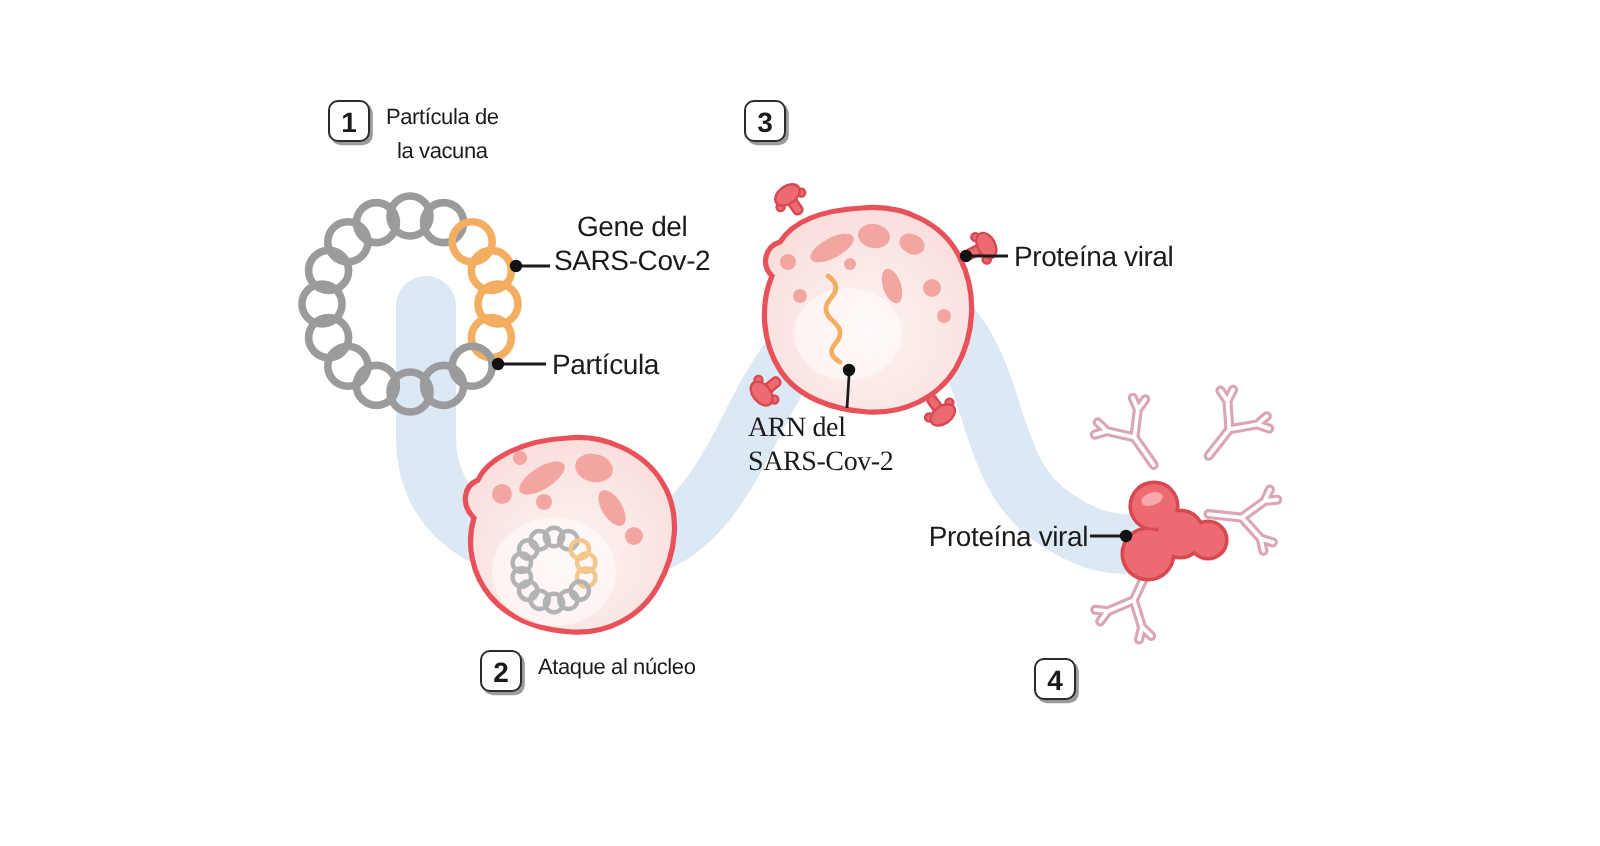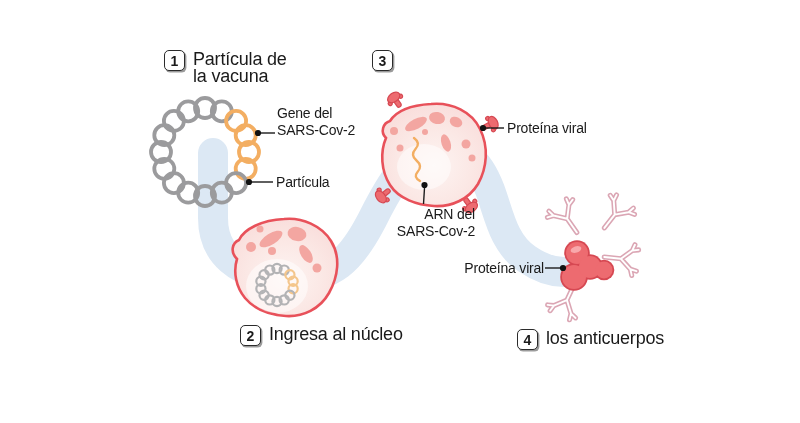--- a/index.html
+++ b/index.html
@@ -42,23 +42,23 @@
   .leader-dot{fill:#121212;}
 
   
   .step{position:absolute;display:flex;gap:8px;align-items:flex-start;}
   .badge{
     width:19px;height:19px;flex:0 0 auto;background:#fff;border:1.7px solid #2b2b2b;
     border-radius:5px;box-shadow:1.4px 1.6px 0 #9b9b9b;
     display:flex;align-items:center;justify-content:center;
     font-weight:bold;font-size:14px;line-height:1;
   }
-  .step-title{font-size:18px;line-height:17px;letter-spacing:-0.2px;padding-top:1px;}
-  .lbl{position:absolute;font-size:14px;line-height:17px;letter-spacing:-0.2px;white-space:nowrap;}
-  .lbl.center{text-align:right;white-space:normal;}
+  .step-title{font-size:11px;line-height:17px;letter-spacing:-0.2px;padding-top:1px;text-align:center;}
+  .lbl{position:absolute;font-size:14px;line-height:17px;letter-spacing:-0.2px;white-space:nowrap;text-align:center;}
+  .lbl.center{text-align:left;white-space:normal;font-family:Liberation Serif, serif;}
   .lbl.right{text-align:right;}
 </style>
 </head>
 <body>
 
 <div id="stage">
 
   <svg id="diagram" width="800" height="423" viewBox="0 0 800 423">
     <defs>
       <radialGradient id="cellGrad" cx="0.5" cy="0.6" r="0.65">
@@ -222,30 +222,29 @@
     <div class="badge">
         <span>3</span>
       </div>
   </div>
 
   <div class="step" style="left:240px;top:325px">
     <div class="badge">
         <span>2</span>
       </div>
     <div class="step-title">
-      <div>Ingresa al núcleo</div>
+      <div>Ataque al núcleo</div>
     </div>
   </div>
 
   <div class="step" style="left:517px;top:329px">
     <div class="badge">
         <span>4</span>
       </div>
     <div class="step-title">
-      <div>los anticuerpos</div>
     </div>
   </div>
 
   <div class="lbl" style="left:277px;top:105px">
     <div>Gene del</div>
     <div>SARS-Cov-2</div>
   </div>
 
   <div class="lbl" style="left:276px;top:174px">Partícula</div>
 

